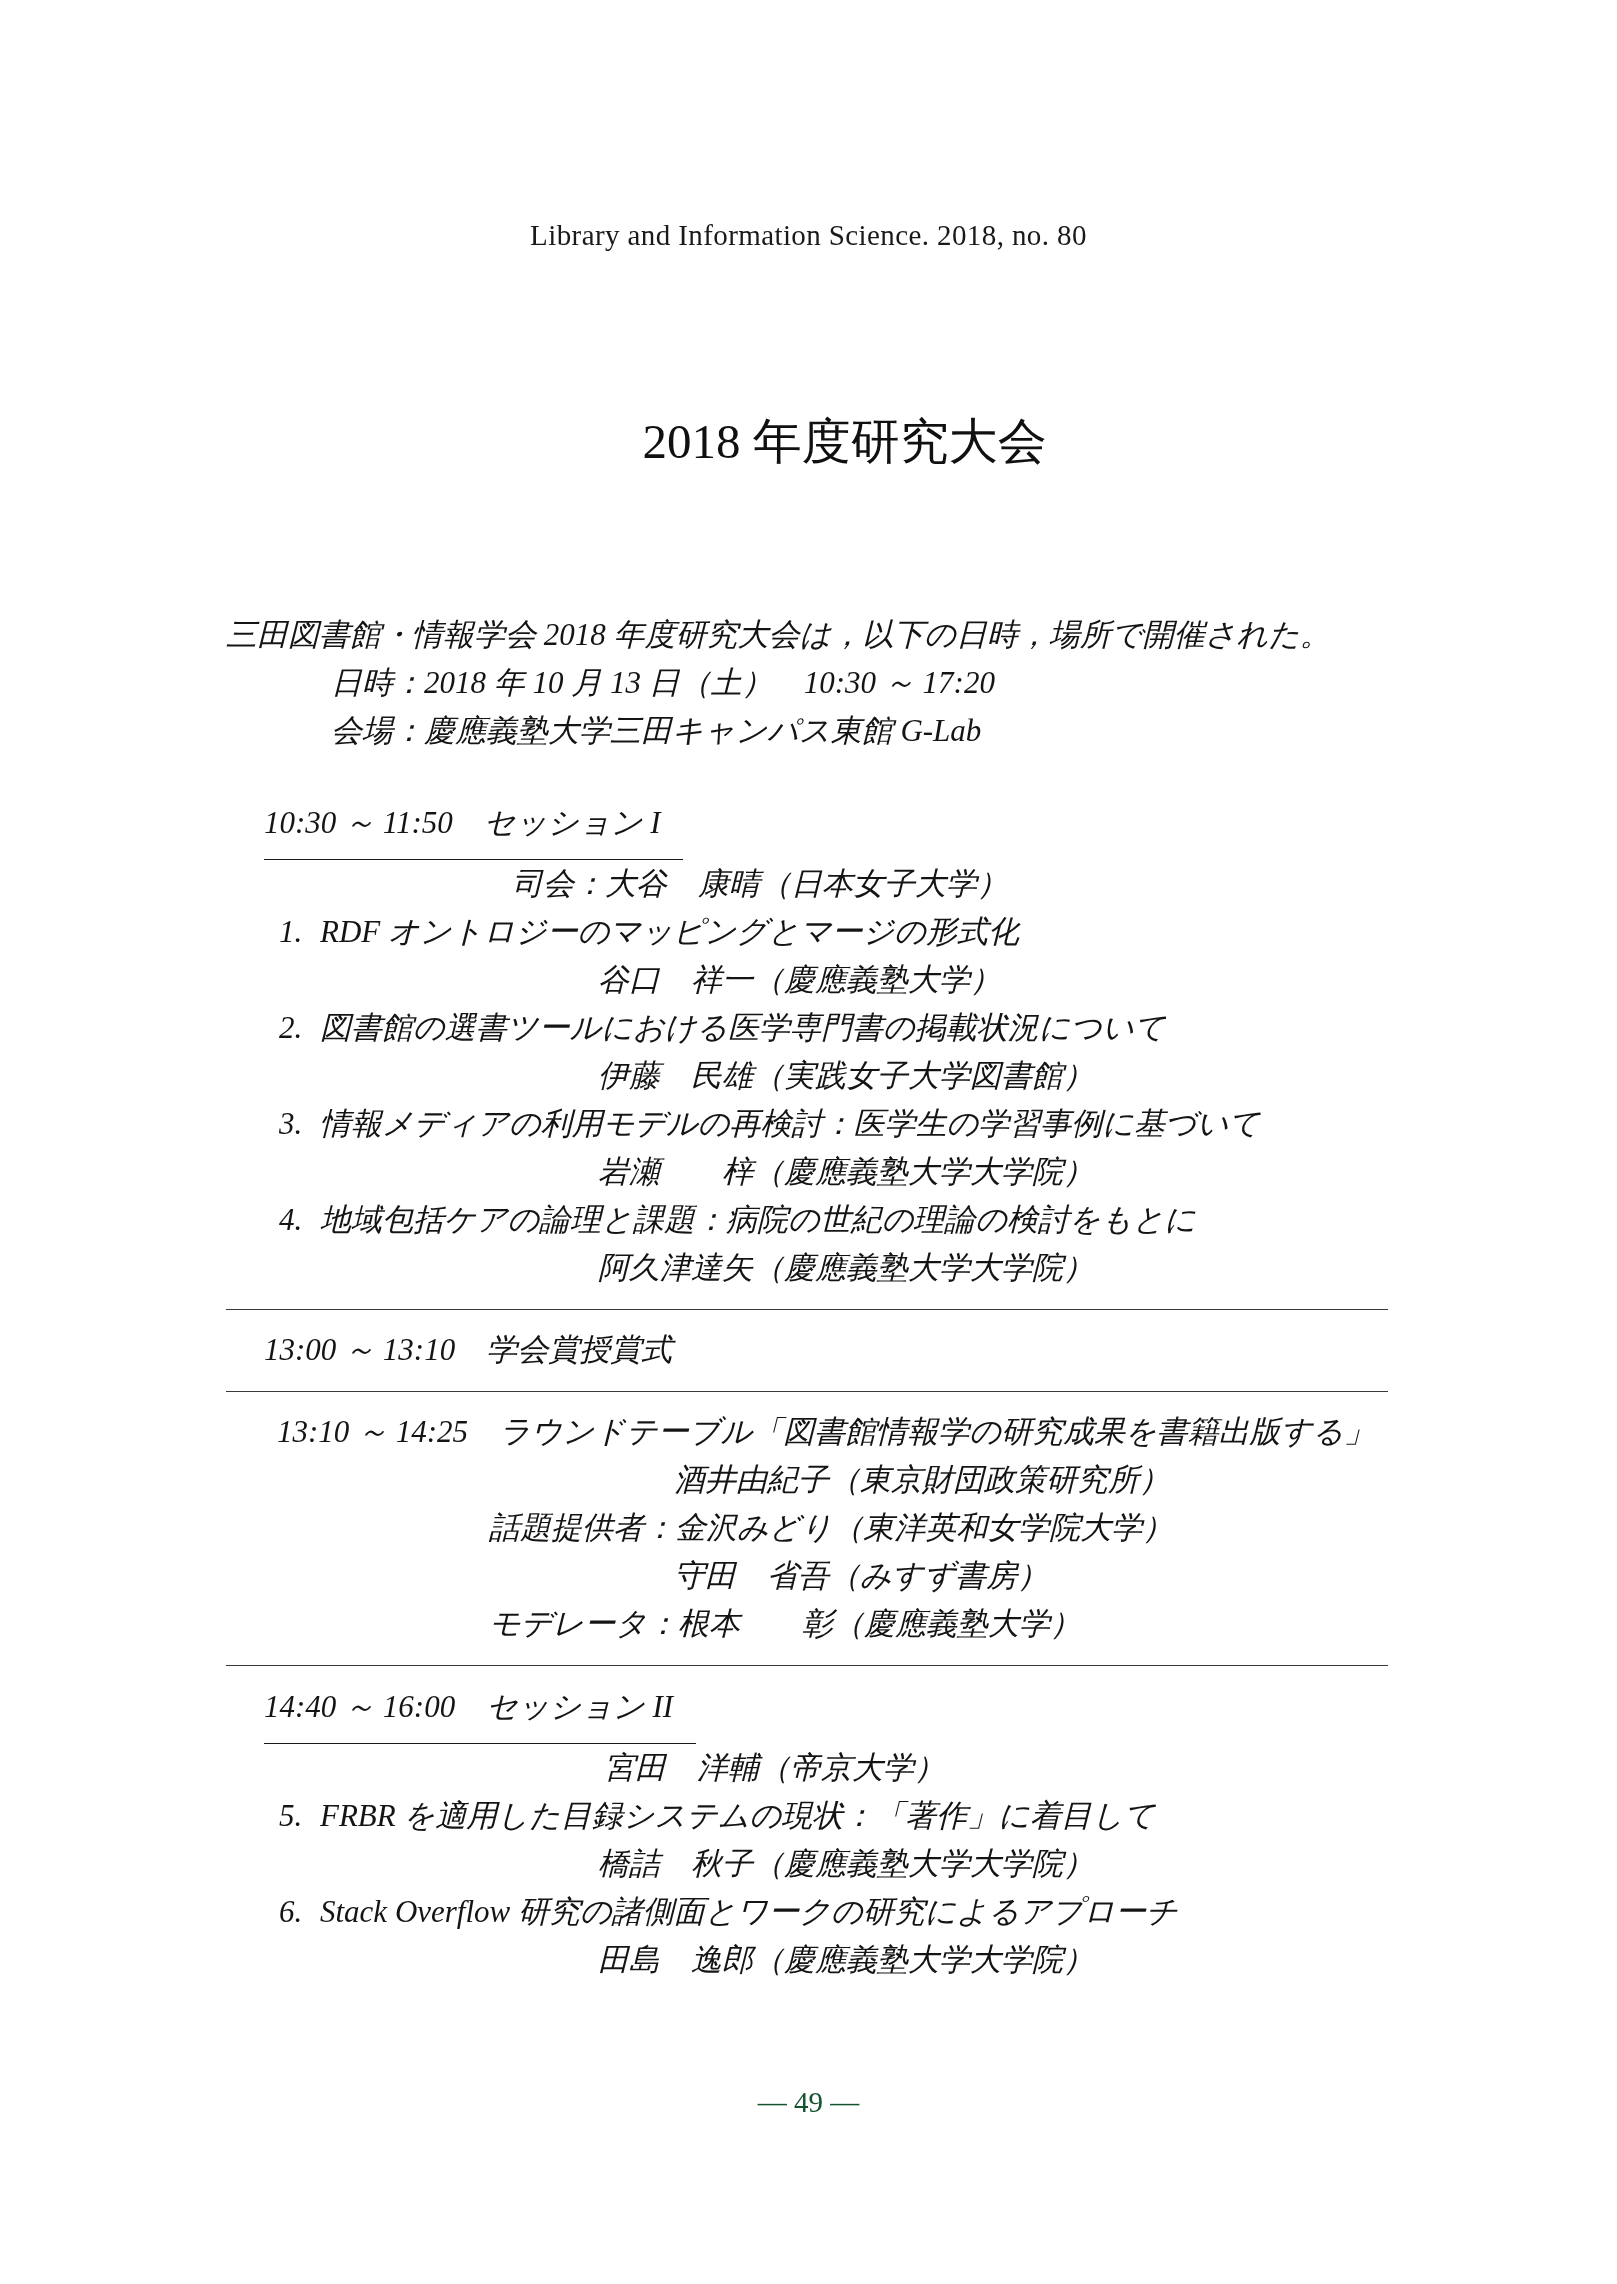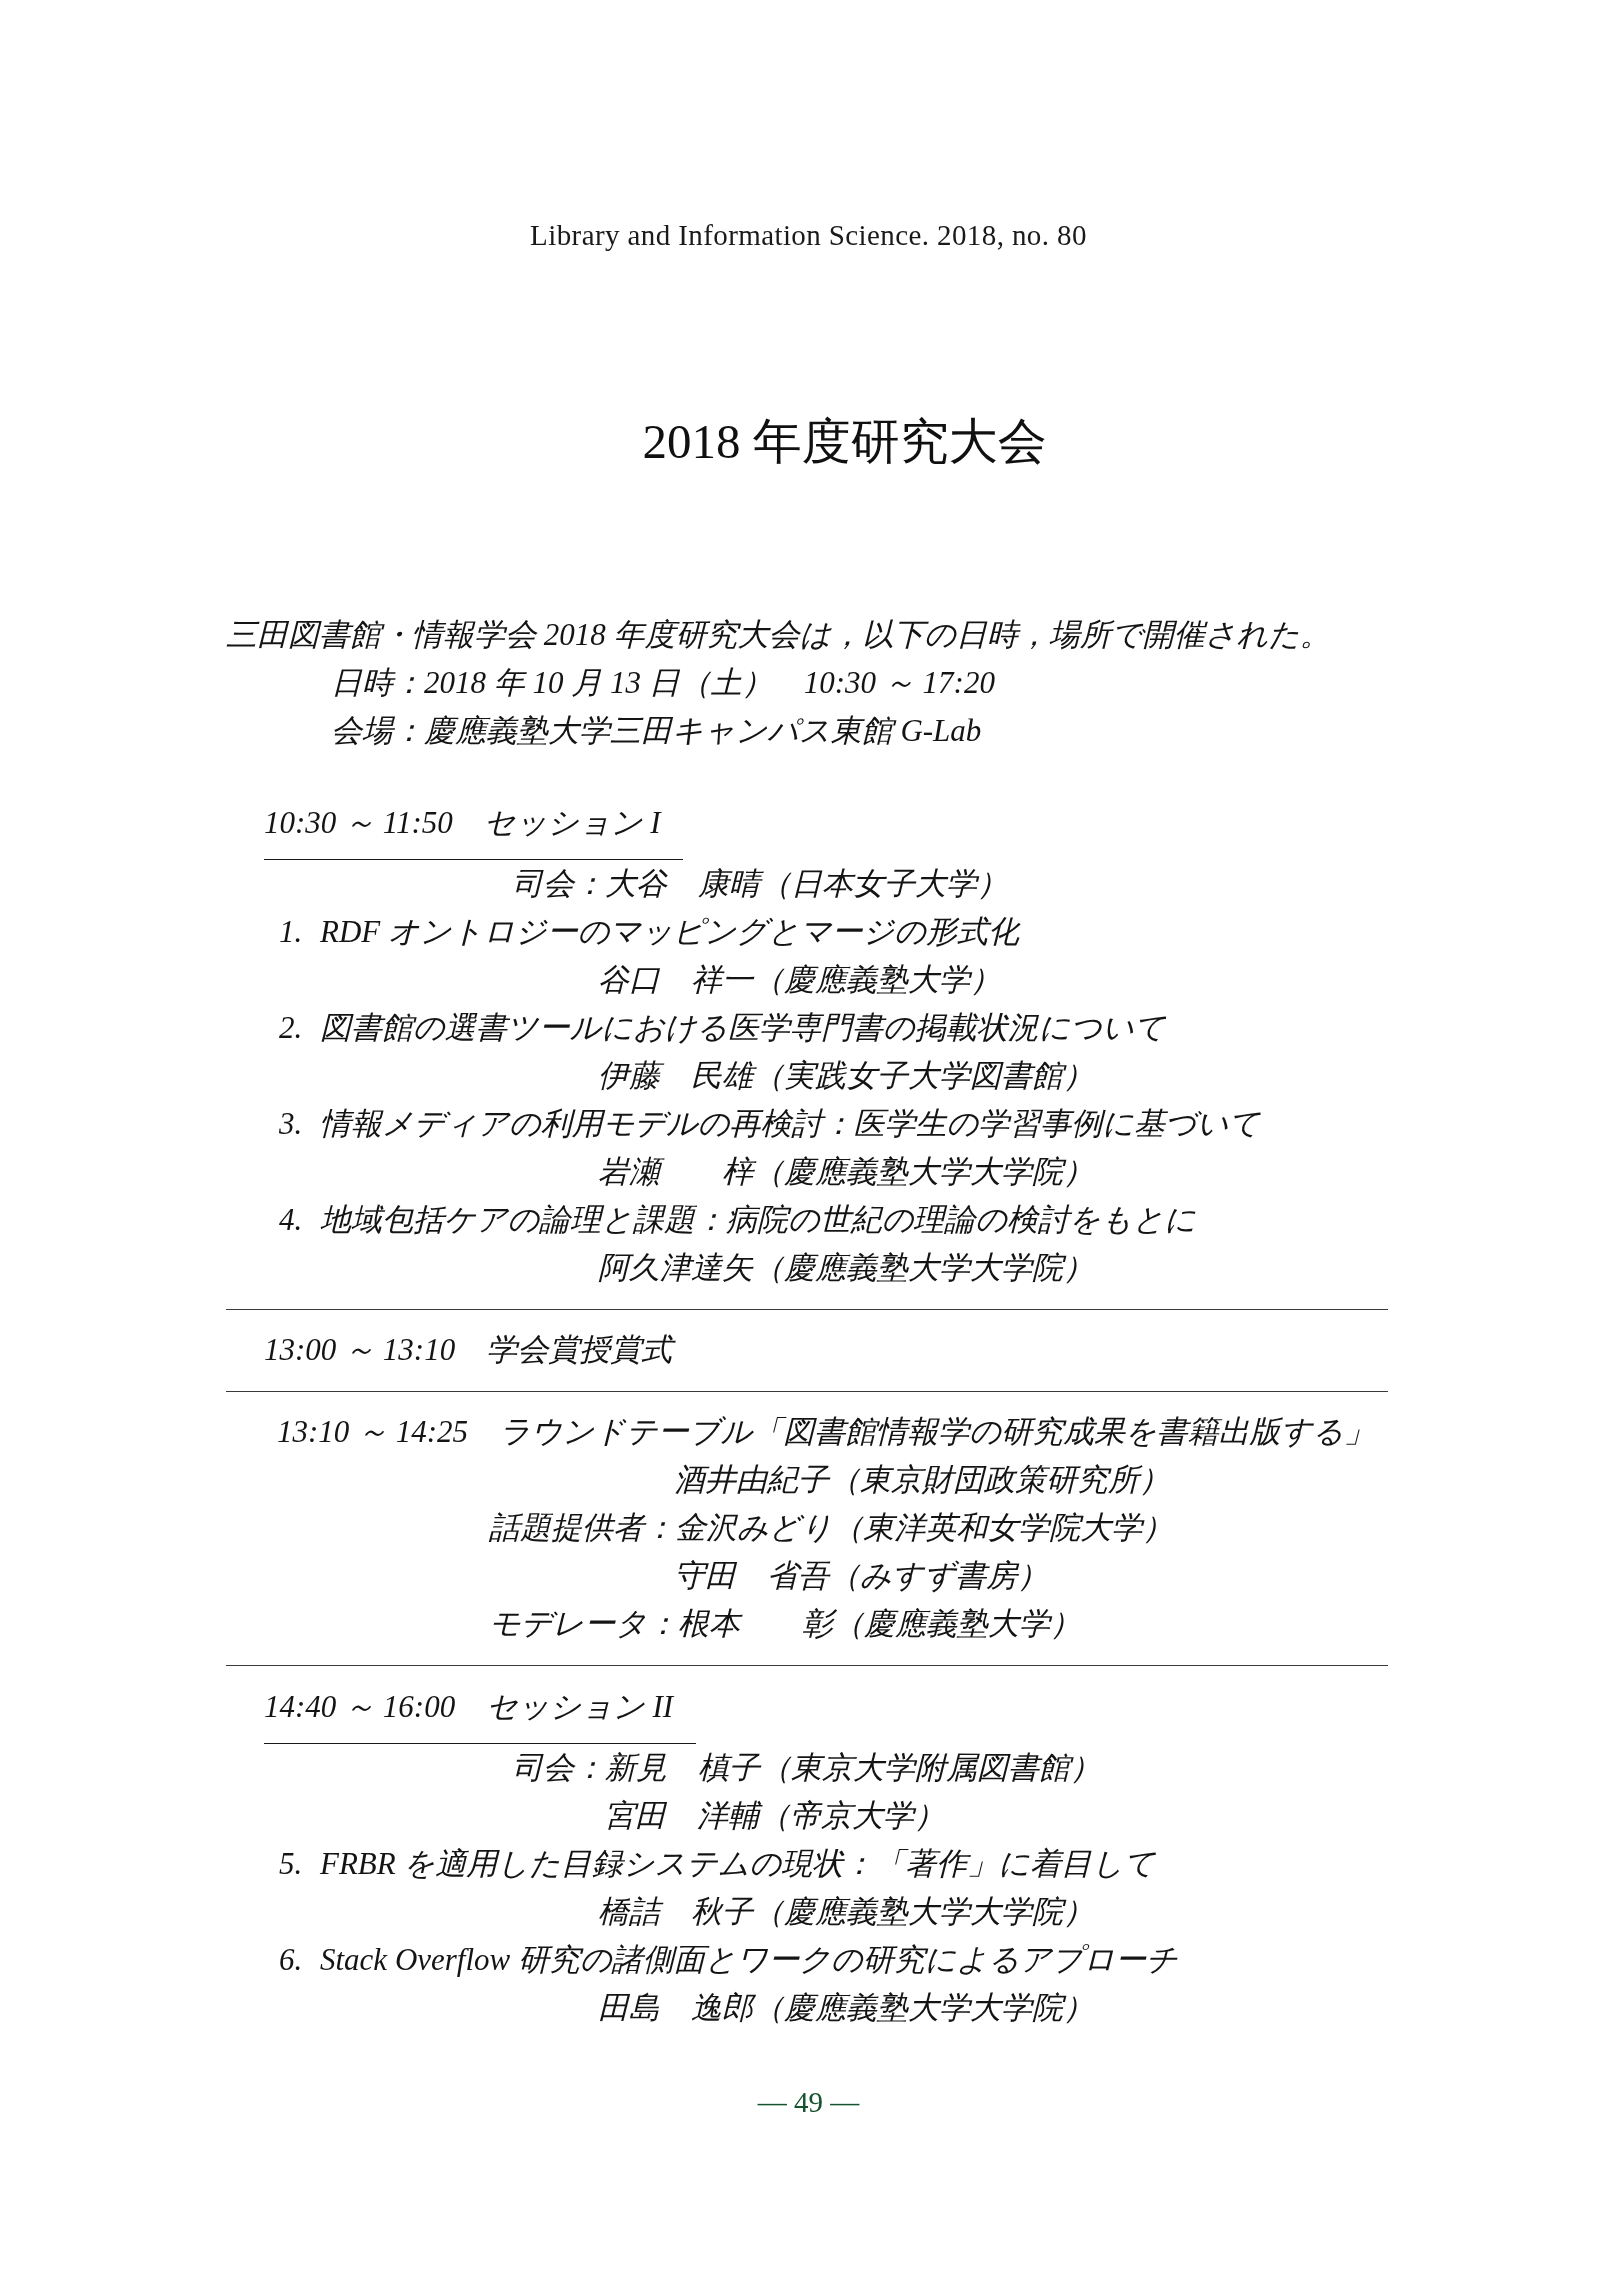--- a/index.html
+++ b/index.html
@@ -102,21 +102,20 @@
 
     <p class="ln rt-heading">13:10 ～ 14:25　ラウンドテーブル「図書館情報学の研究成果を書籍出版する」</p>
     <p class="ln rt-name">酒井由紀子（東京財団政策研究所）</p>
     <p class="ln rt-label">話題提供者：金沢みどり（東洋英和女学院大学）</p>
     <p class="ln rt-name">守田　省吾（みすず書房）</p>
     <p class="ln rt-label">モデレータ：根本　　彰（慶應義塾大学）</p>
 
     <hr class="rule">
 
     <p class="ln heading gap-top2"><span class="underlined">14:40 ～ 16:00　セッション II</span></p>
-    <p class="ln chair">司会：新見　槙子（東京大学附属図書館）</p>
     <p class="ln chair2">宮田　洋輔（帝京大学）</p>
 
     <p class="ln item">
         <span class="num">5.</span>
         <span class="ititle">FRBR を適用した目録システムの現状：「著作」に着目して</span>
       </p>
     <p class="ln speaker">橋詰　秋子（慶應義塾大学大学院）</p>
 
     <p class="ln item">
         <span class="num">6.</span>

